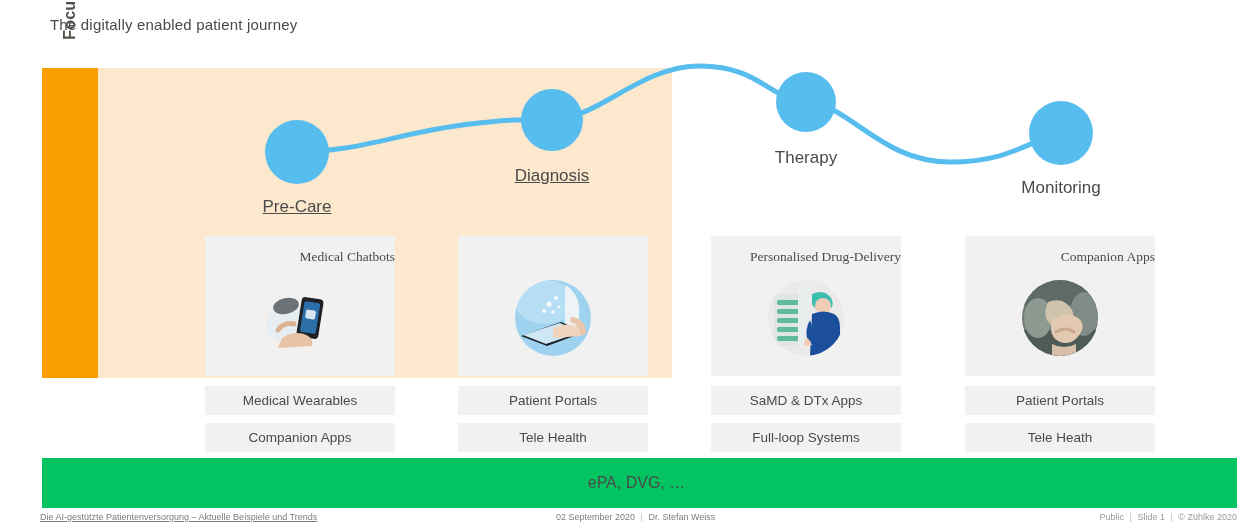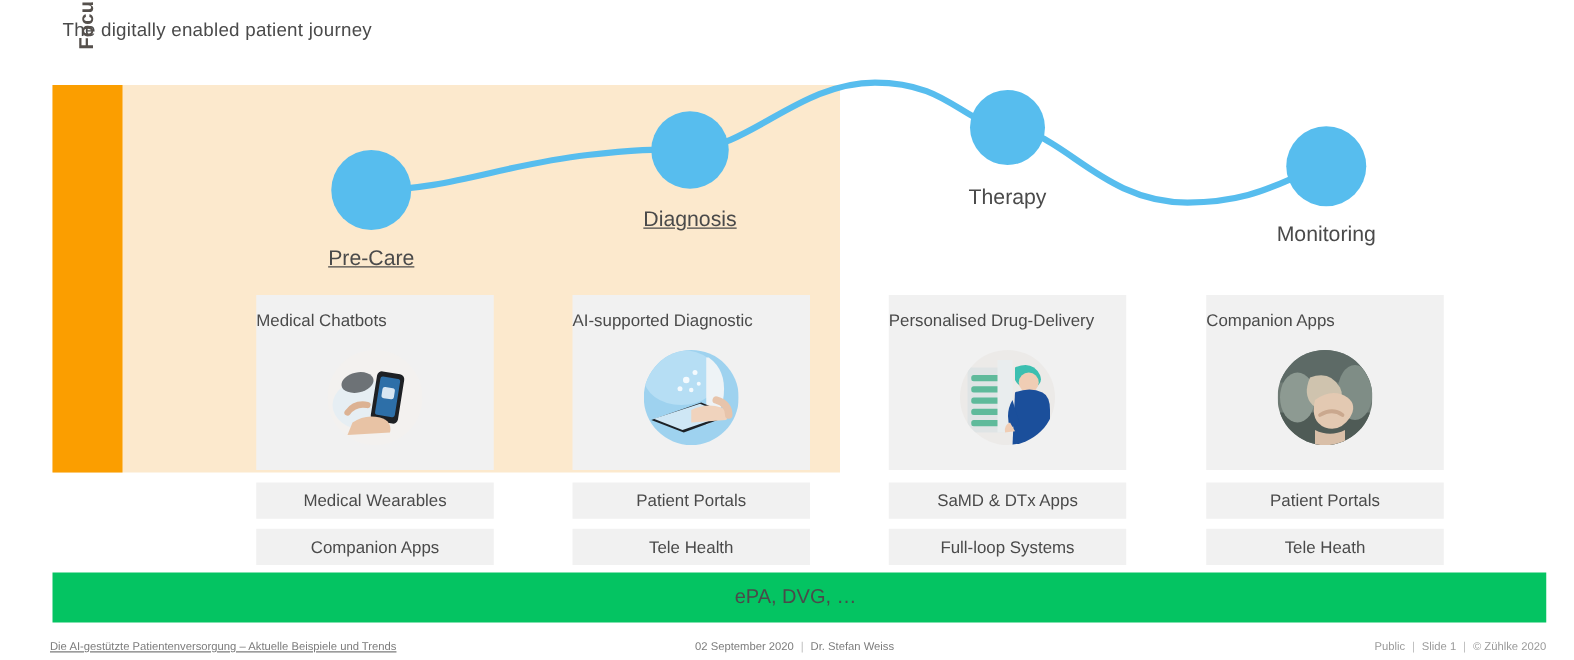--- a/index.html
+++ b/index.html
@@ -87,24 +87,25 @@
     width: 190px;
     height: 140px;
     background: #f1f1f1;
     top: 236px;
   }
   .card-title {
     position: absolute;
     top: 13px;
     left: 0;
     width: 100%;
-    text-align: left;
+    text-align: right;
     font-size: 13.5px;
     color: #4a4a4a;
     white-space: nowrap;
+    font-family: Liberation Serif, serif;
   }
   .card-thumb {
     position: absolute;
     left: 50%;
     top: 44px;
     width: 76px;
     height: 76px;
     margin-left: -38px;
     border-radius: 50%;
     overflow: hidden;
@@ -125,21 +126,21 @@
     white-space: nowrap;
     text-align: center;
   }
 
   
   #regulatory-bar {
     position: absolute;
     left: 42px;
     top: 458px;
     width: 1195px;
-    height: 40px;
+    height: 50px;
     background: #04c462;
     display: flex;
     align-items: center;
     justify-content: center;
   }
   #regulatory-bar-label {
     font-size: 16px;
     color: #4a4a4a;
     white-space: nowrap;
     margin-left: -6px;
@@ -213,21 +214,20 @@
       <rect x="43" y="30" width="10" height="9" rx="2" fill="#d7e6f2" transform="rotate(9 48 38)"></rect>
       <path d="M20 58 q10 -7 22 -4 q10 3 8 12 l-34 2 z" fill="#e8c3a5"></path>
       <path d="M16 50 q6 -8 16 -6" stroke="#dcb293" stroke-width="5" fill="none" stroke-linecap="round"></path>
     </svg>
   </div>
 </div>
 <div class="chip" style="left:205px; top:386px;">Medical Wearables</div>
 <div class="chip" style="left:205px; top:423px;">Companion Apps</div>
 
 <div class="card" style="left:458px;">
-  <div class="card-title">AI-supported Diagnostic</div>
   <div class="card-thumb">
     <svg width="76" height="76" viewBox="0 0 76 76">
       <rect width="76" height="76" fill="#9ed2ef"></rect>
       <ellipse cx="30" cy="22" rx="30" ry="22" fill="#b6def4"></ellipse>
       <path d="M52 6 q14 10 12 30 q-2 18 -14 24 l0 -54z" fill="#eef3f6"></path>
       <circle cx="47" cy="26" rx="4" fill="#dfe9f0"></circle>
       <g fill="#ffffff" opacity="0.85">
         <circle cx="34" cy="24" r="2.6"></circle>
           <circle cx="41" cy="18" r="2"></circle>
         <circle cx="29" cy="31" r="2"></circle>

